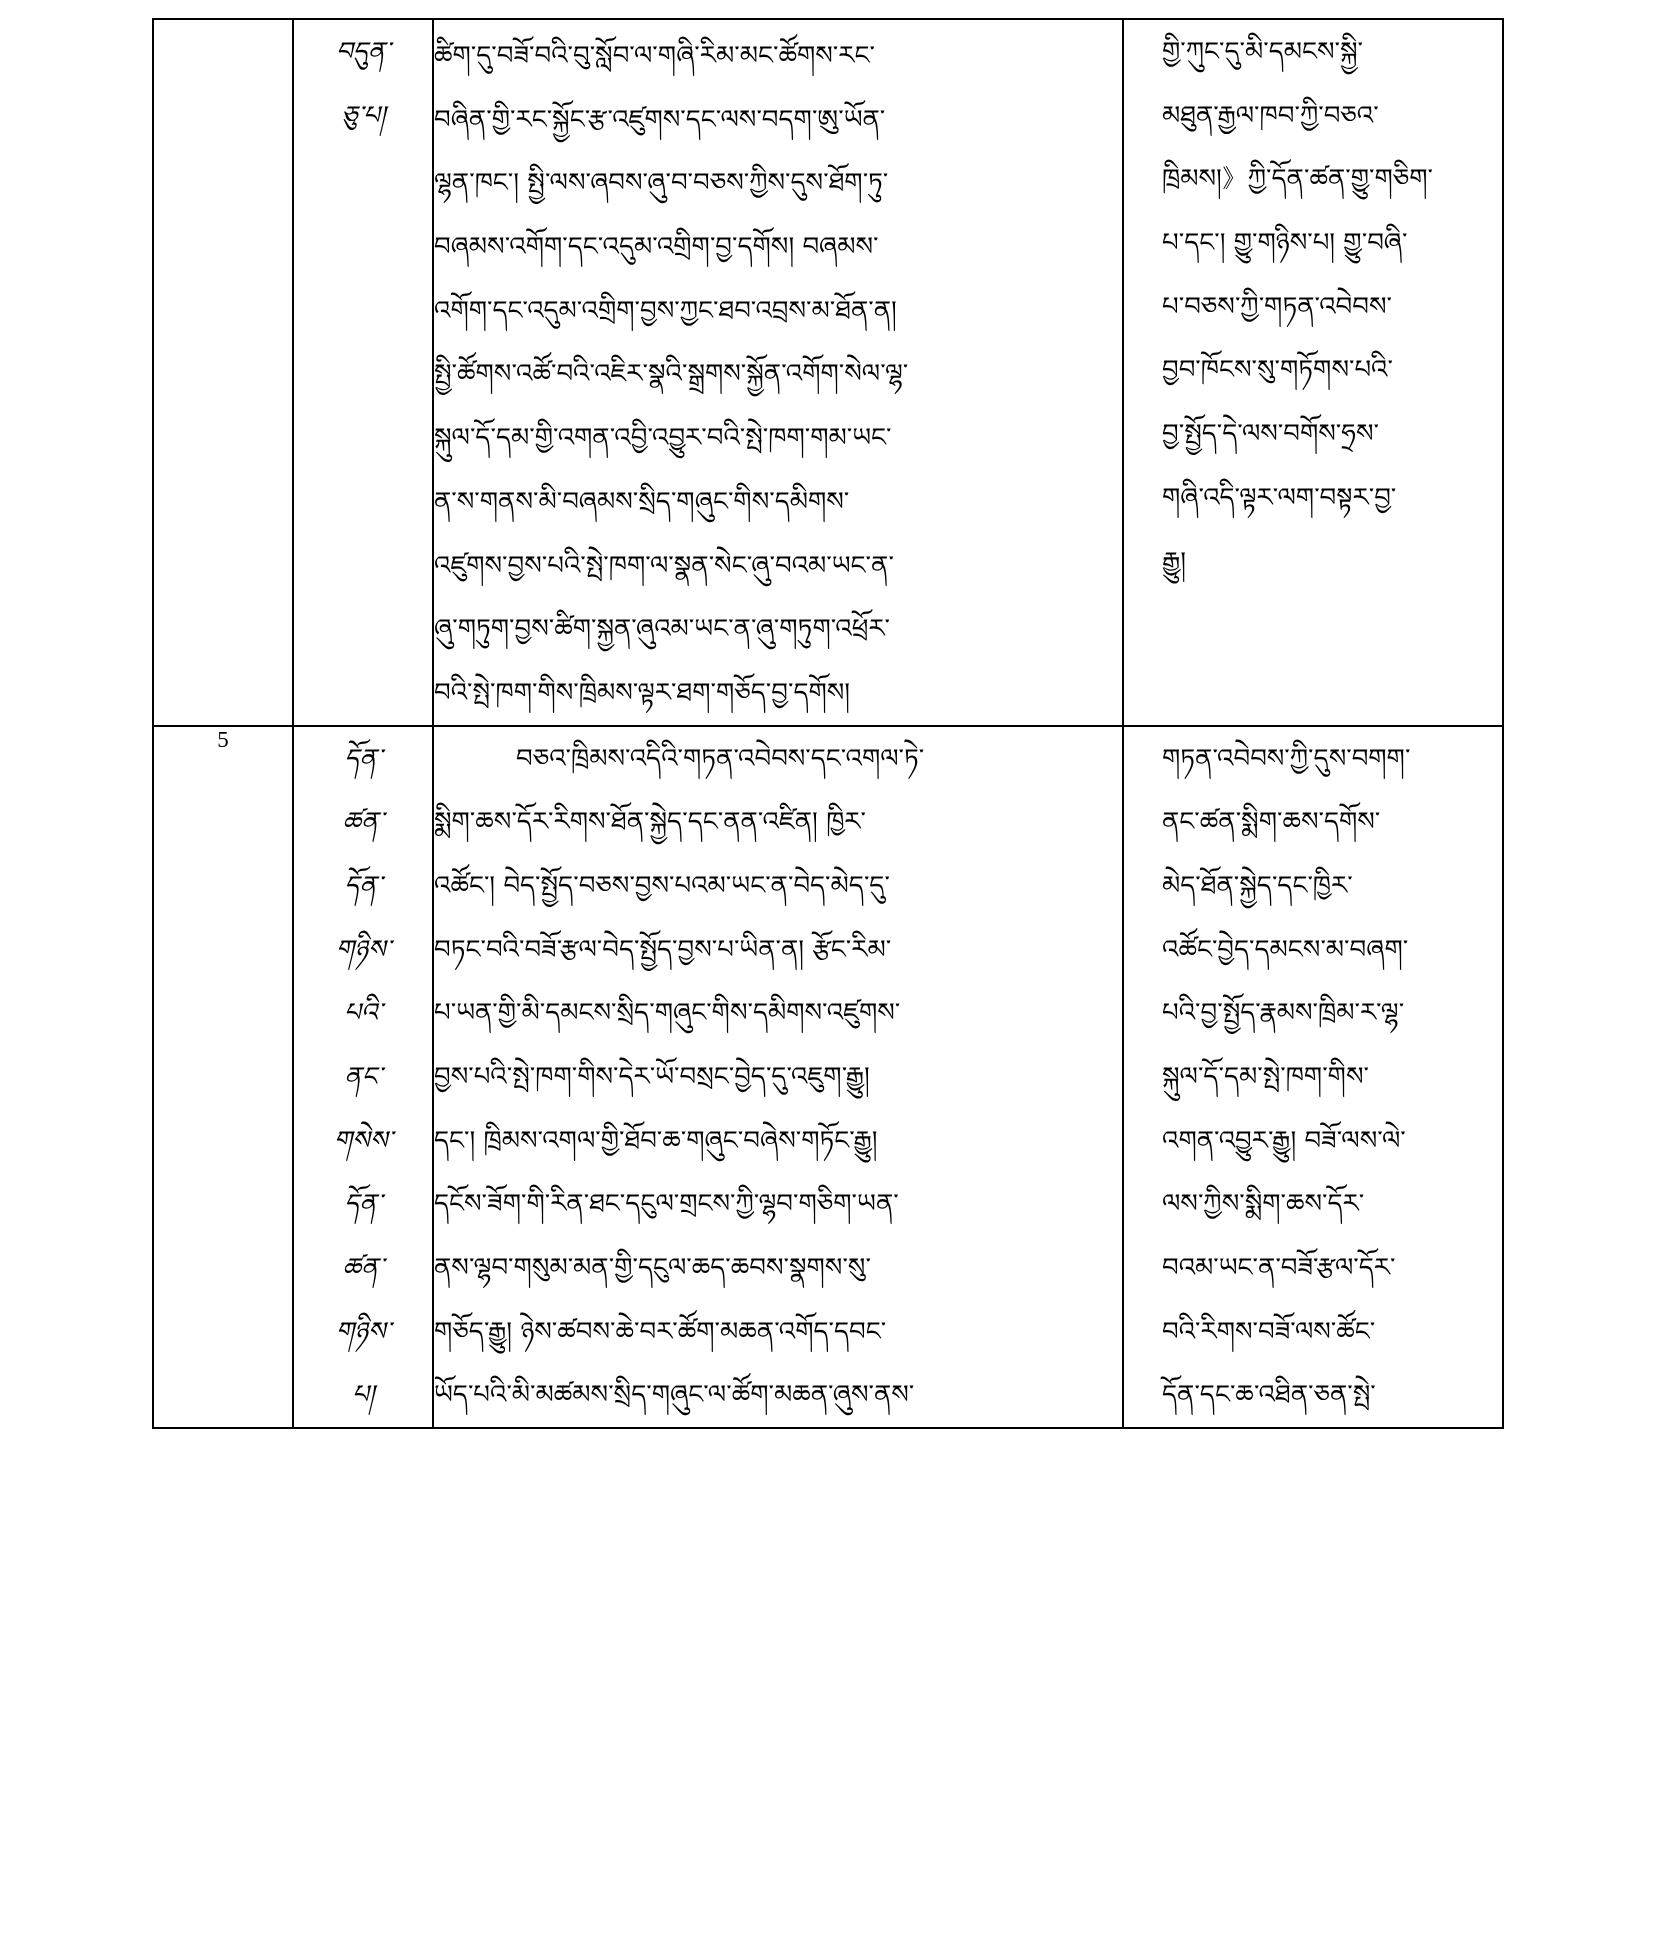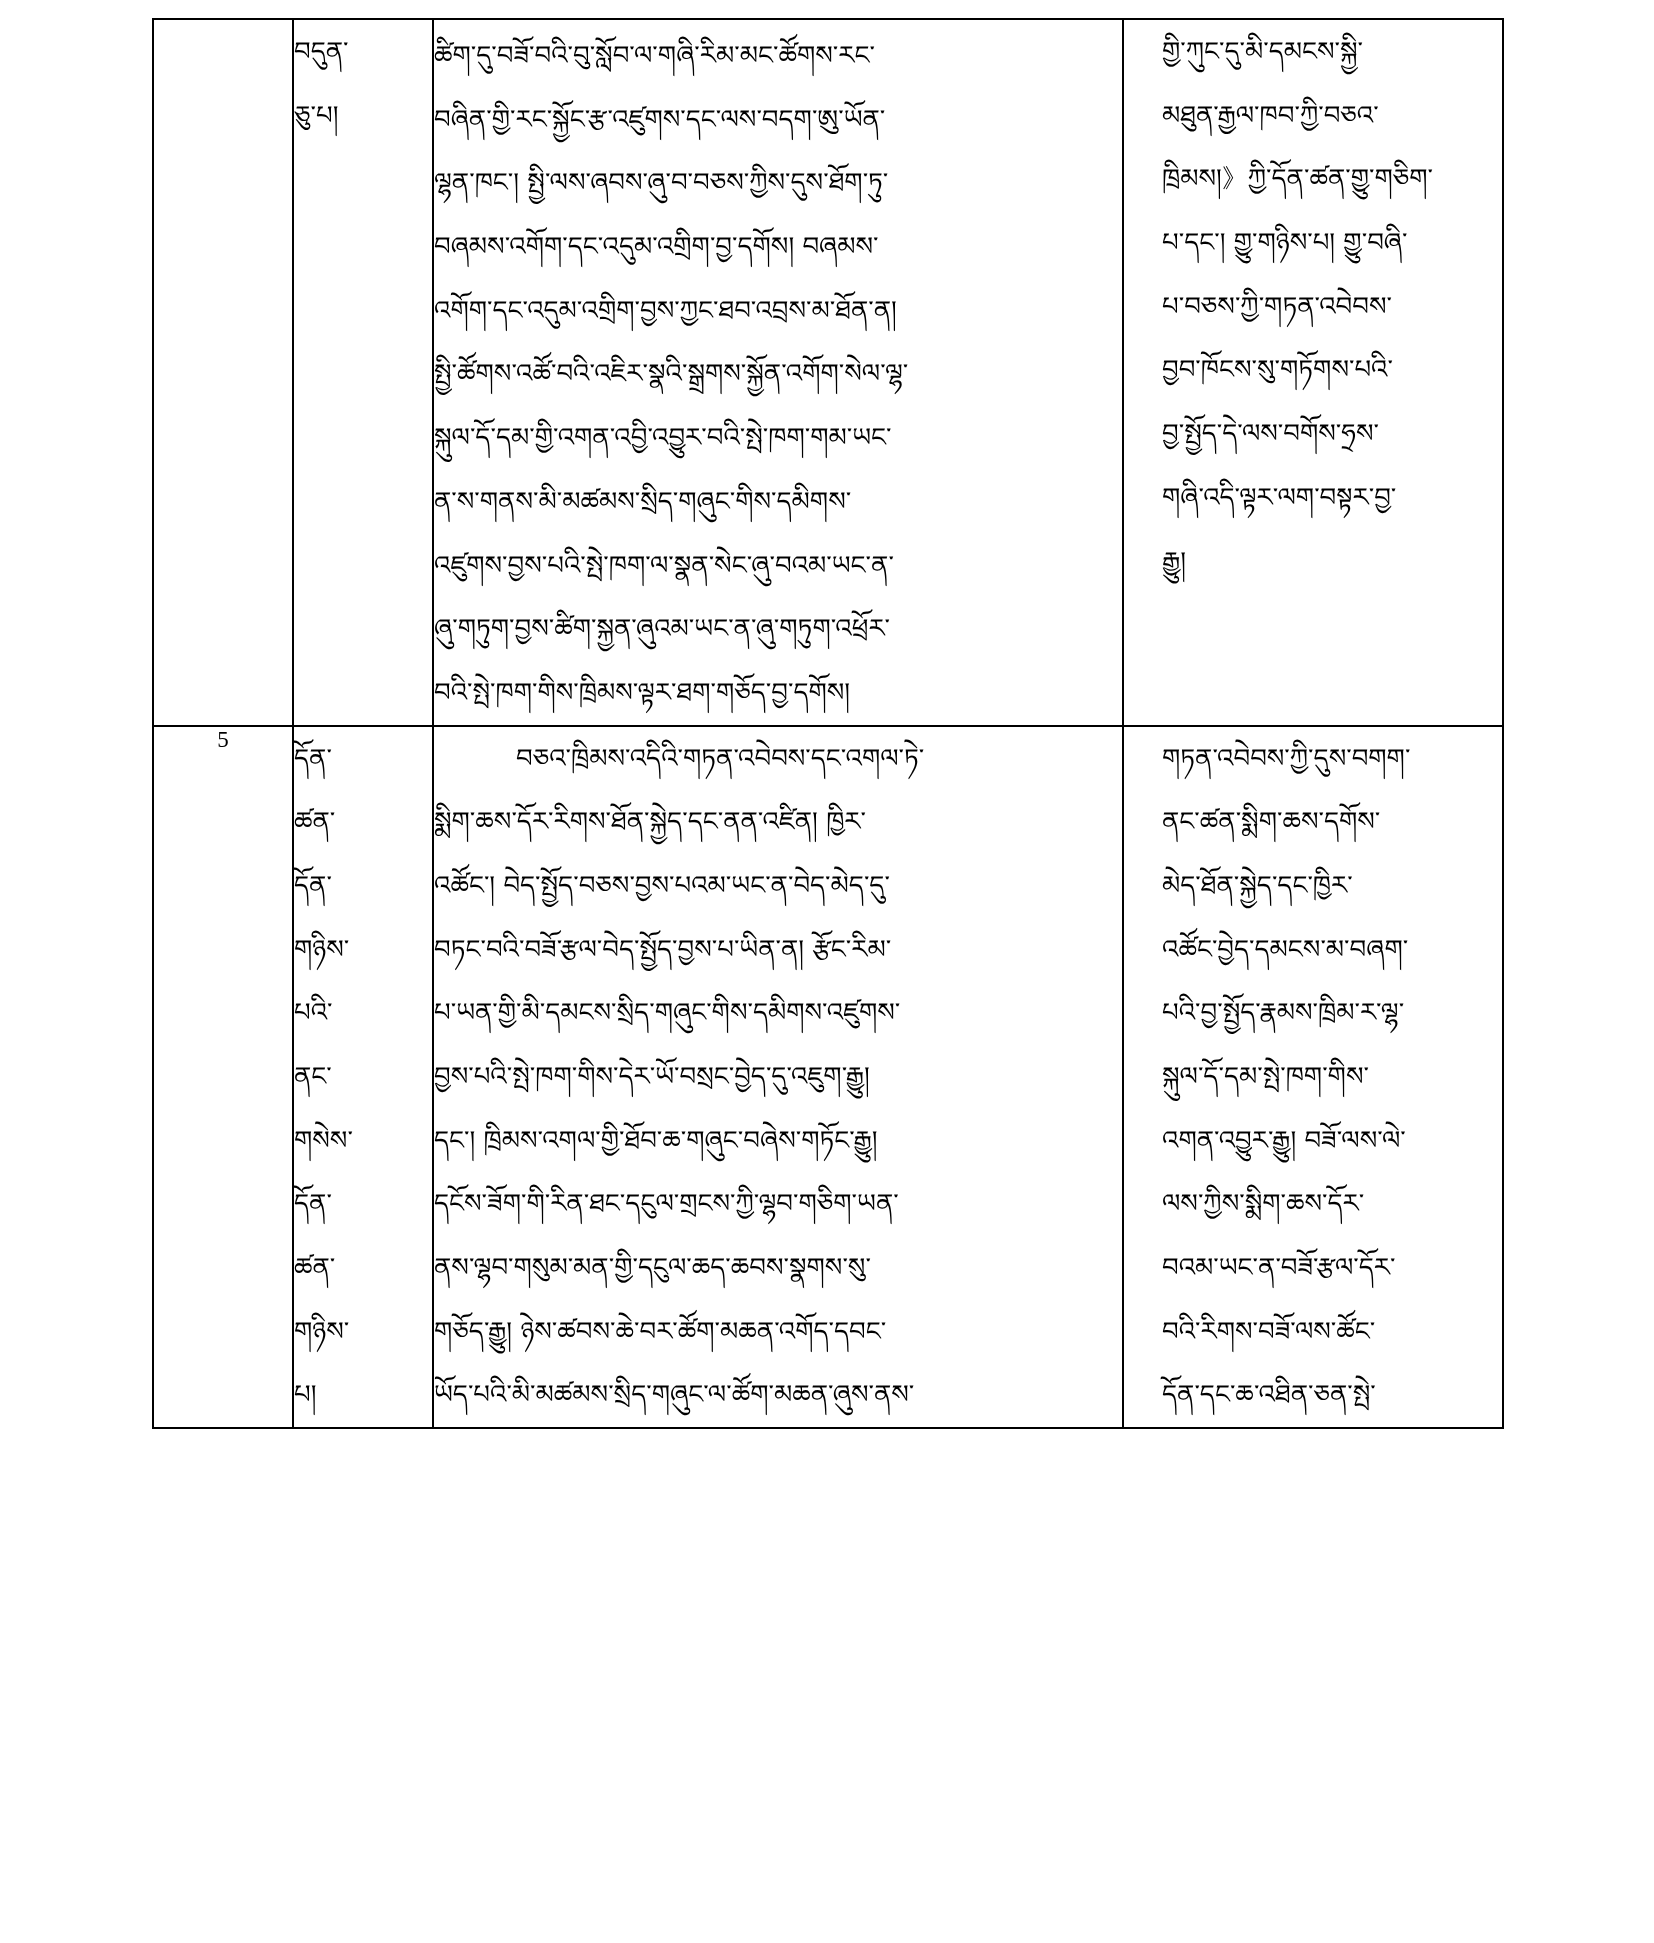--- a/index.html
+++ b/index.html
@@ -47,20 +47,22 @@
   }
   .tib {
     font-family: "DejaVu Sans", sans-serif;
     font-size: 26px;
     line-height: 2.45;
     letter-spacing: 0px;
     word-spacing: 0px;
   }
   .head-cell {
     padding: 22px 14px 22px 14px;
+    text-align: center;
+    font-style: italic;
   }
   .head-cell .tib {
     display: block;
     line-height: 2.45;
     white-space: nowrap;
   }
   .body-cell {
     padding: 22px 14px 26px 16px;
   }
   .body-cell .tib {
@@ -104,21 +106,21 @@
           <span class="tib">ཅུ་པ།</span>
         </td>
         <td class="body-cell">
           <span class="tib">ཚིག་དུ་བཟོ་བའི་བུ་སློབ་ལ་གཞི་རིམ་མང་ཚོགས་རང་</span>
           <span class="tib">བཞིན་གྱི་རང་སྐྱོང་རྩ་འཛུགས་དང་ལས་བདག་ཨུ་ཡོན་</span>
           <span class="tib">ལྷན་ཁང་། སྤྱི་ལས་ཞབས་ཞུ་བ་བཅས་ཀྱིས་དུས་ཐོག་ཏུ་</span>
           <span class="tib">བཞམས་འགོག་དང་འདུམ་འགྲིག་བྱ་དགོས། བཞམས་</span>
           <span class="tib">འགོག་དང་འདུམ་འགྲིག་བྱས་ཀྱང་ཐབ་འབྲས་མ་ཐོན་ན།</span>
           <span class="tib">སྤྱི་ཚོགས་འཚོ་བའི་འཇིར་སྣའི་སྒྲགས་སྐྱོན་འགོག་སེལ་ལྷ་</span>
           <span class="tib">སྐུལ་དོ་དམ་གྱི་འགན་འབྱི་འབྱུར་བའི་སྤེ་ཁག་གམ་ཡང་</span>
-          <span class="tib">ན་ས་གནས་མི་མཚམས་སྲིད་གཞུང་གིས་དམིགས་</span>
+          <span class="tib">ན་ས་གནས་མི་བཞམས་སྲིད་གཞུང་གིས་དམིགས་</span>
           <span class="tib">འཛུགས་བྱས་པའི་སྤེ་ཁག་ལ་སྣན་སེང་ཞུ་བའམ་ཡང་ན་</span>
           <span class="tib">ཞུ་གཏུག་བྱས་ཚིག་སྐྱན་ཞུའམ་ཡང་ན་ཞུ་གཏུག་འཕྲོར་</span>
           <span class="tib">བའི་སྤེ་ཁག་གིས་ཁྲིམས་ལྟར་ཐག་གཅོད་བྱ་དགོས།</span>
         </td>
         <td class="trans-cell">
           <span class="tib">གྱི་ཀུང་དུ་མི་དམངས་སྐྱི་</span>
           <span class="tib">མཐུན་རྒྱལ་ཁབ་ཀྱི་བཅའ་</span>
           <span class="tib">ཁྲིམས།》ཀྱི་དོན་ཚན་གྱུ་གཅིག་</span>
           <span class="tib">པ་དང་། གྱུ་གཉིས་པ། གྱུ་བཞི་</span>
           <span class="tib">པ་བཅས་ཀྱི་གཏན་འབེབས་</span>

